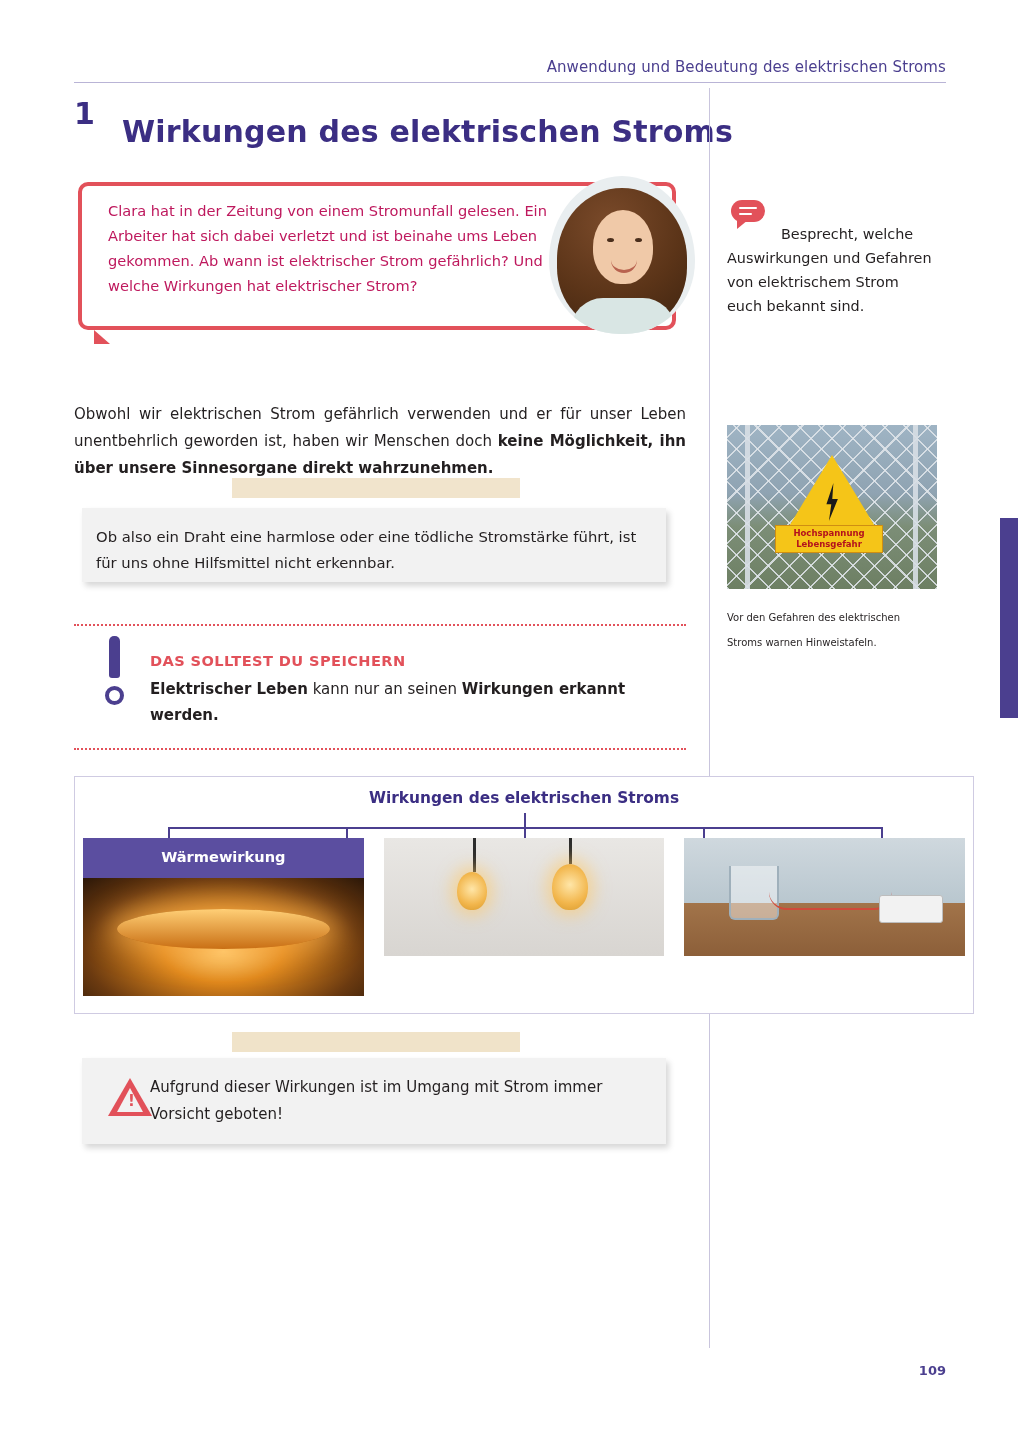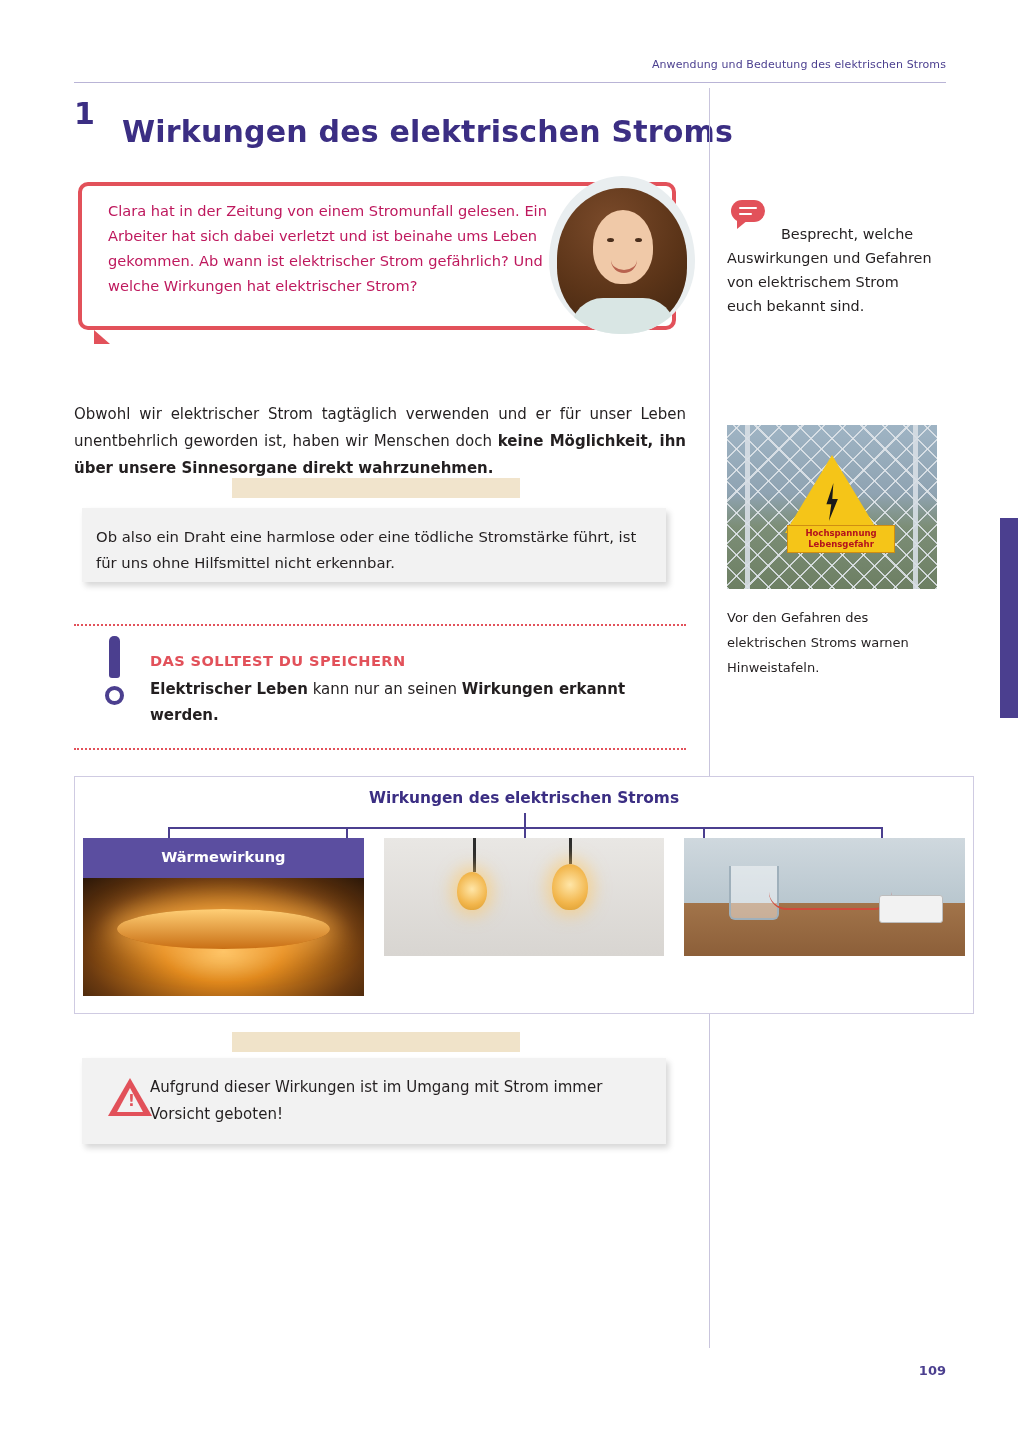--- a/index.html
+++ b/index.html
@@ -14,21 +14,21 @@
     font-family: "DejaVu Sans", sans-serif;
     color: #231f20;
     overflow: hidden;
   }
 
   
   .running-head {
     position: absolute;
     top: 58px;
     right: 72px;
-    font-size: 11px;
+    font-size: 15px;
     color: #4b3f8f;
     letter-spacing: .1px;
     text-align: right;
   }
   .head-rule {
     position: absolute;
     top: 82px;
     left: 74px;
     right: 72px;
     height: 1px;
@@ -329,38 +329,38 @@
   }
   .warn-sign .bolt {
     position: absolute;
     left: 40px; top: 28px;
     width: 14px; height: 38px;
     background: #1a1a1a;
     clip-path: polygon(60% 0%, 10% 56%, 45% 56%, 28% 100%, 92% 42%, 52% 42%);
   }
   .warn-label {
     position: absolute;
-    left: 60px;
+    left: 48px;
     top: 100px;
     width: 106px;
     background: #f5c518;
     border: 1px solid #cf8e12;
     color: #b3121d;
     font-size: 8.5px;
     font-weight: 700;
     text-align: center;
     line-height: 11px;
     padding: 2px 0;
   }
   .fence-caption {
     position: absolute;
     left: 727px;
     top: 605px;
     width: 210px;
-    font-size: 13px;
+    font-size: 10px;
     line-height: 25px;
   }
 
   
   .diagram {
     position: absolute;
     left: 74px;
     top: 776px;
     width: 900px;
     height: 238px;
@@ -592,21 +592,21 @@
 
 <div class="speak-icon">
   <div class="bubble">
     <div class="line a"></div>
     <div class="line b"></div>
   </div>
 </div>
 <div class="speak-text">Besprecht, welche Auswirkungen und Gefahren von elektrischem Strom euch bekannt sind.</div>
 
 <p class="body-para">
-  <span>Obwohl wir elektrischer Strom tagtäglich verwenden und er für unser Leben unentbehrlich geworden ist, haben wir Menschen doch </span><b>keine Möglichkeit, ihn über unsere Sinnesorgane direkt wahrzunehmen.</b>
+  <span>Obwohl wir elektrischen Strom gefährlich verwenden und er für unser Leben unentbehrlich geworden ist, haben wir Menschen doch </span><b>keine Möglichkeit, ihn über unsere Sinnesorgane direkt wahrzunehmen.</b>
 </p>
 
 <div class="note-card"></div>
 <div class="note-tape"></div>
 <div class="note-text">Ob also ein Draht eine harmlose oder eine tödliche Stromstärke führt, ist für uns ohne Hilfsmittel nicht erkennbar.</div>
 
 <div class="dotted-line dotted-top"></div>
 <div class="excl-icon">
   <div class="bar"></div>
   <div class="dot"></div>

